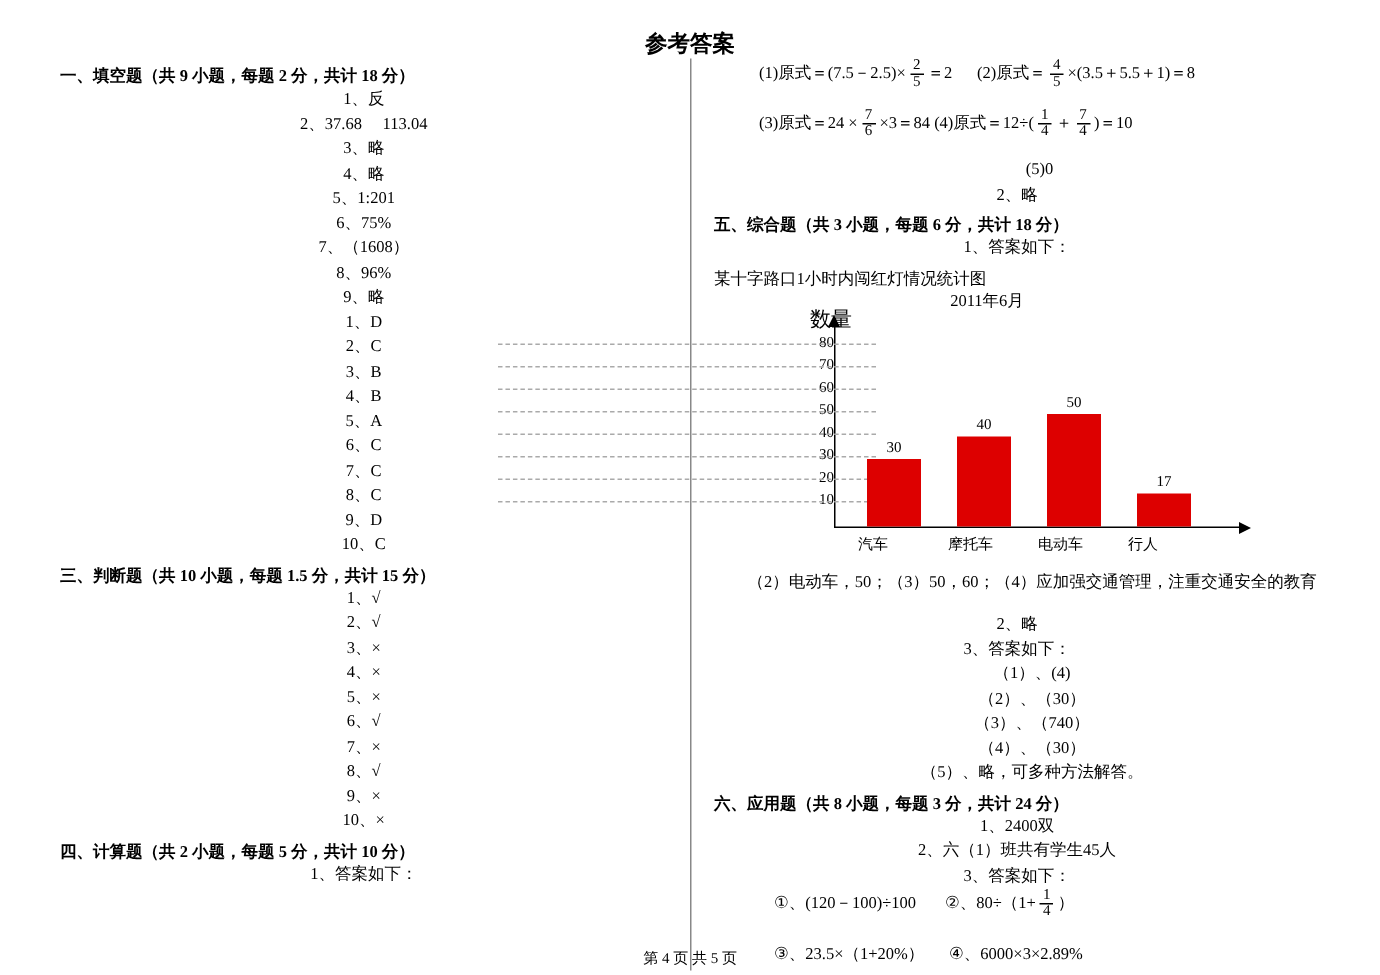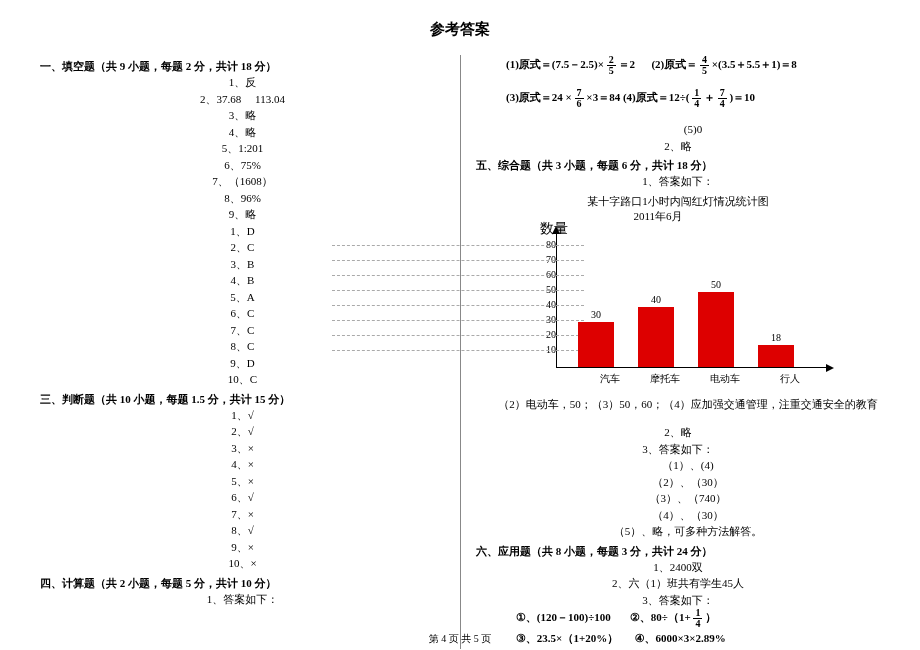--- a/index.html
+++ b/index.html
@@ -10,21 +10,21 @@
       font-size: 11px;
       background: #fff;
       color: #000;
       position: relative;
       padding: 20px 40px 30px 40px;
     }
     .title {
       text-align: center;
       font-size: 15px;
       font-weight: bold;
-      margin-bottom: 16px;
+      margin-bottom: 0;
     }
     .columns {
       display: flex;
       gap: 0;
     }
     .col-left {
       width: 420px;
       padding-right: 15px;
     }
     .col-right {
@@ -43,22 +43,22 @@
     }
     .frac {
       display: inline-block;
       vertical-align: middle;
       text-align: center;
       line-height: 1;
       font-size: 10px;
     }
     .frac .num { display: block; border-bottom: 1px solid #000; padding: 0 2px; }
     .frac .den { display: block; padding: 0 2px; }
-    .eq-line { line-height: 1.8; font-weight: bold; }
-    .chart-title { text-align: center; margin-top: 4px; }
+    .eq-line { line-height: 1.8; }
+    .chart-title { margin-top: 4px; }
     .chart-sub { text-align: center; padding-right: 40px; }
     .chart-box {
       position: relative;
       width: 320px;
       height: 160px;
       margin: 4px auto 8px auto;
     }
     .y-axis {
       position: absolute;
       left: 38px;
@@ -125,21 +125,21 @@
       position: absolute;
       width: 36px;
       text-align: center;
       font-size: 10px;
       color: #000;
     }
     .cat-label {
       position: absolute;
       bottom: 2px;
       width: 48px;
-      text-align: right;
+      text-align: left;
       font-size: 10px;
     }
     .footer {
       position: absolute;
       bottom: 4px;
       left: 0;
       width: 100%;
       text-align: center;
       font-size: 10px;
     }
@@ -242,21 +242,21 @@
 
       <div class="bar" style="left:120px;height:60px"></div>
       <div class="bar-label" style="left:120px;bottom:83px">40</div>
       <div class="cat-label" style="left:114px">摩托车</div>
 
       <div class="bar" style="left:180px;height:75px"></div>
       <div class="bar-label" style="left:180px;bottom:98px">50</div>
       <div class="cat-label" style="left:174px">电动车</div>
 
       <div class="bar" style="left:240px;height:22px"></div>
-      <div class="bar-label" style="left:240px;bottom:45px">18</div>
+      <div class="bar-label" style="left:240px;bottom:45px">17</div>
       <div class="cat-label" style="left:234px">行人</div>
     </div>
 
     <div class="item" style="padding-left:20px;">（2）电动车，50；（3）50，60；（4）应加强交通管理，注重交通安全的教育</div>
     <br>
     <div class="item">2、略</div>
     <div class="item">3、答案如下：</div>
     <div class="item" style="padding-left:20px;">（1）、(4)</div>
     <div class="item" style="padding-left:20px;">（2）、（30）</div>
     <div class="item" style="padding-left:20px;">（3）、（740）</div>
@@ -268,21 +268,21 @@
     <div class="item">2、六（1）班共有学生45人</div>
     <div class="item">3、答案如下：</div>
 
     <div class="eq-line" style="padding-left:40px;">
       <span>①、(120－100)÷100</span>
       &nbsp;&nbsp;&nbsp;&nbsp;&nbsp;
       <span>②、80÷（1+</span>
       <span class="frac"><span class="num">1</span><span class="den">4</span></span>
       <span>）</span>
     </div>
-    <div class="eq-line" style="padding-left:40px;">
+    <div class="eq-line" style="padding-left:40px;margin-top:14px;">
       <span>③、23.5×（1+20%）</span>
       &nbsp;&nbsp;&nbsp;&nbsp;
       <span>④、6000×3×2.89%</span>
     </div>
   </div>
 </div>
 
 <div class="footer">第 4 页 共 5 页</div>
 
 </body></html>

